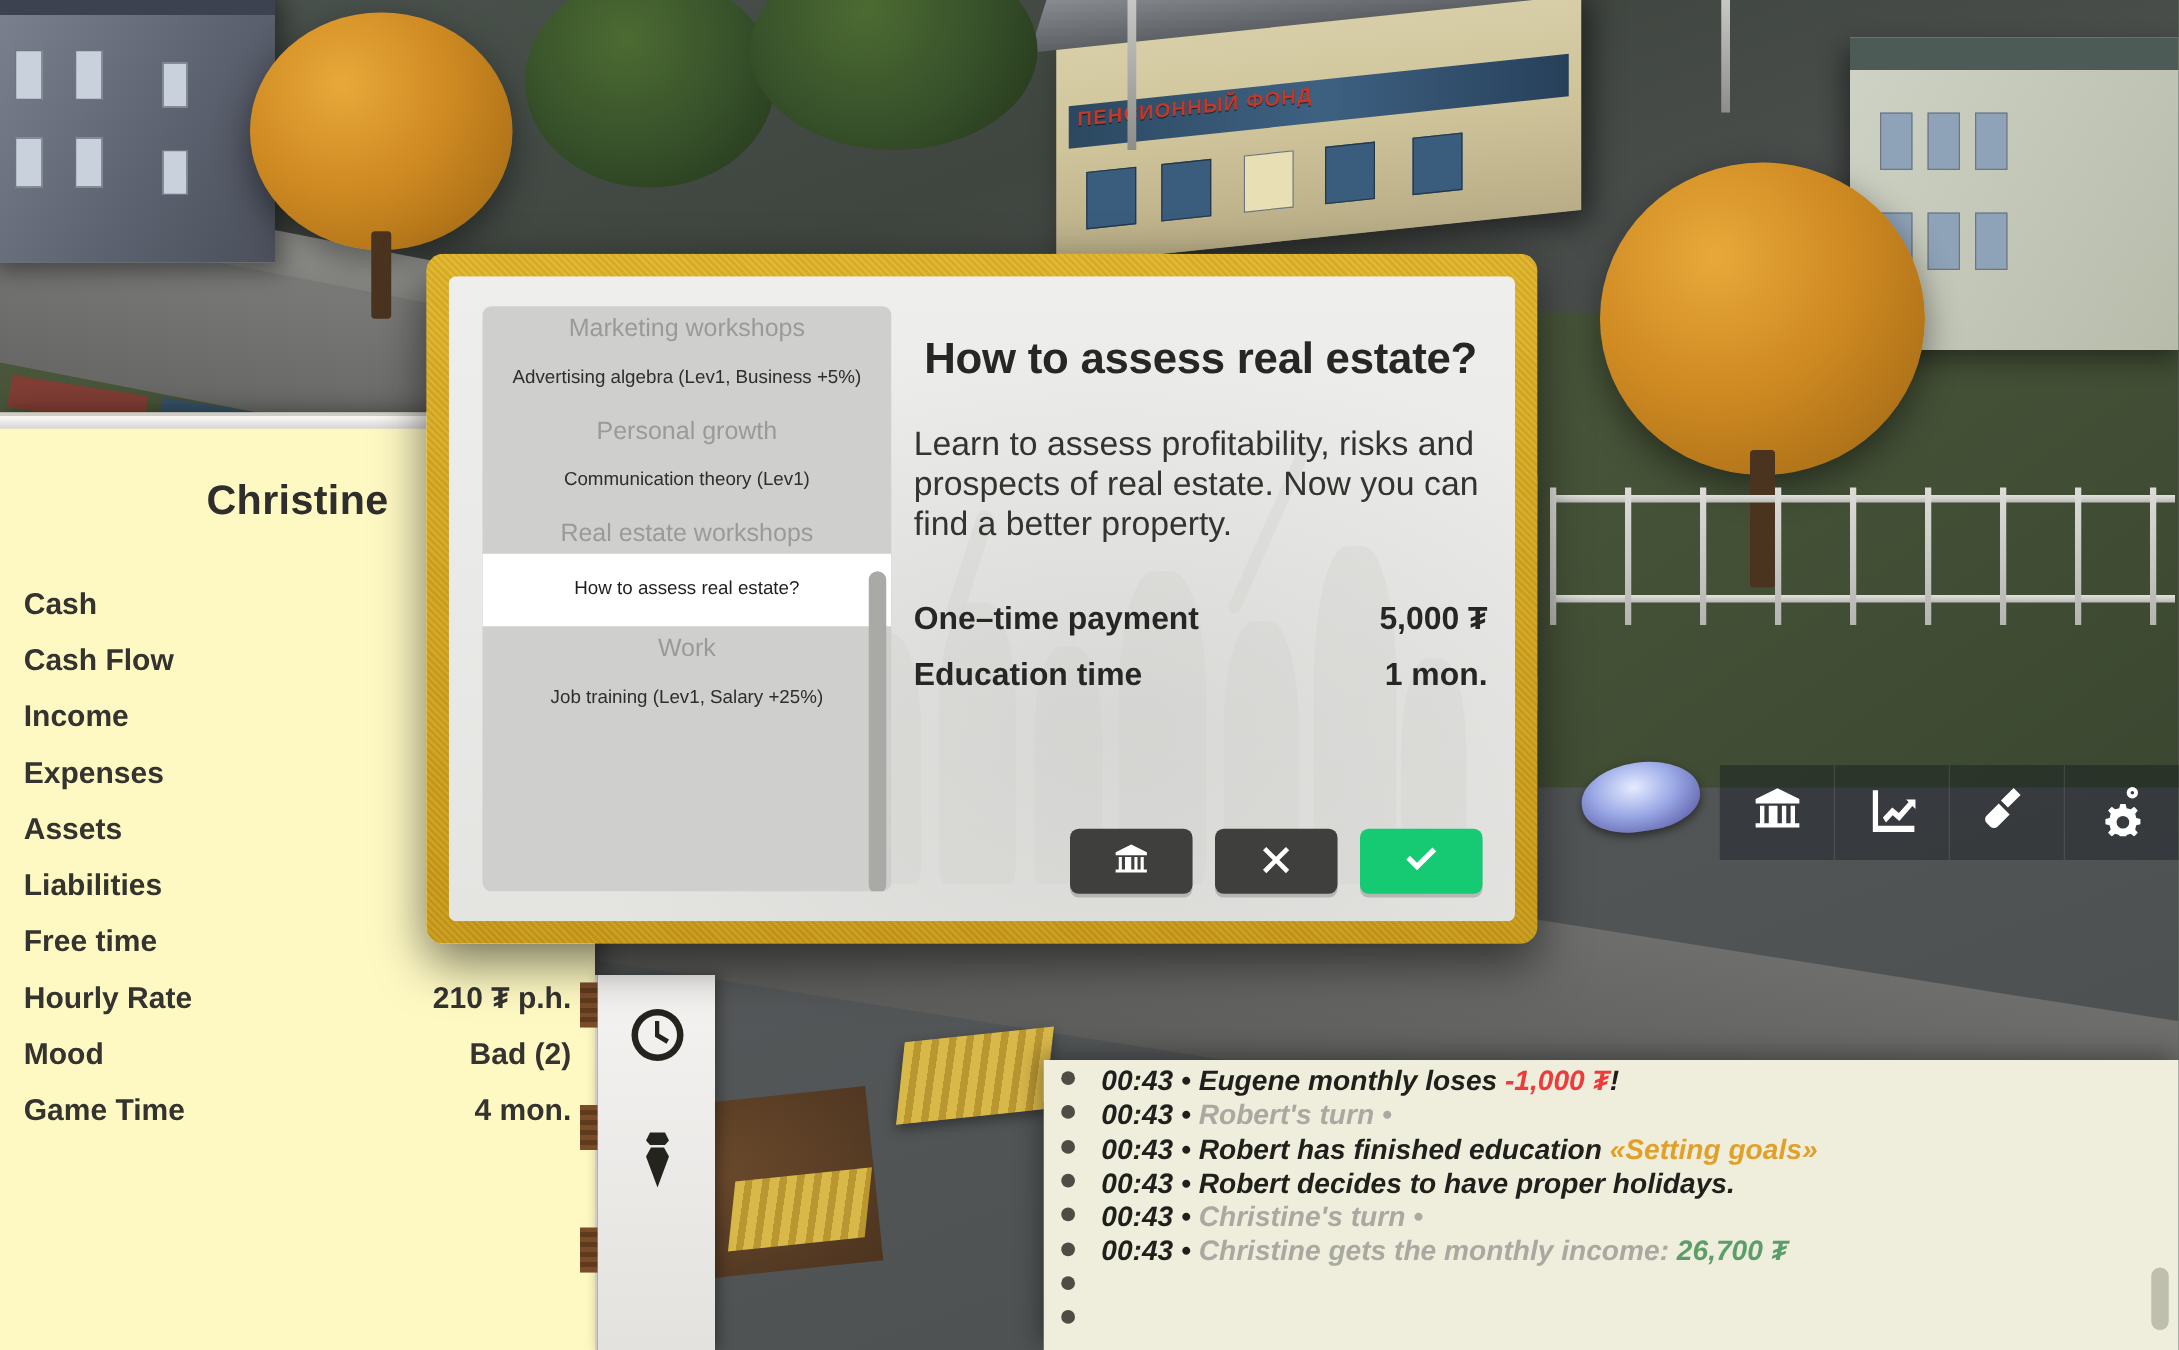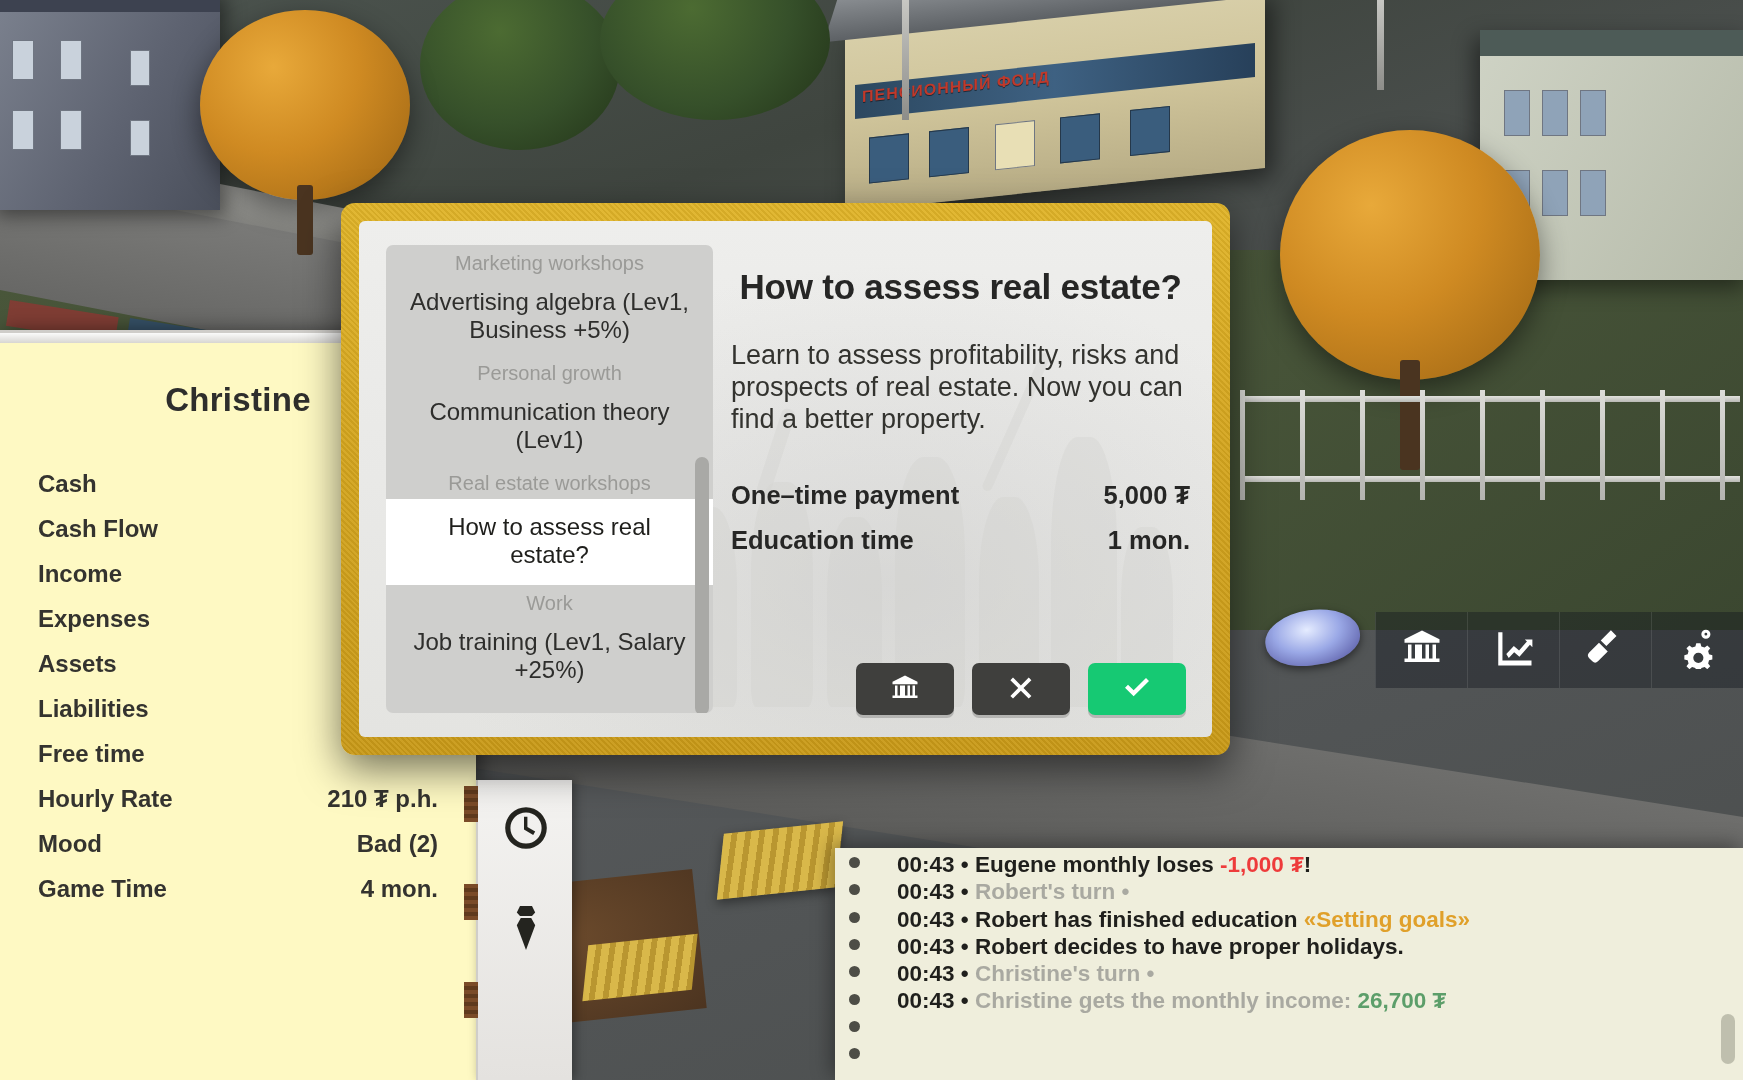--- a/index.html
+++ b/index.html
@@ -181,21 +181,21 @@
     content:""; position:absolute; left:0; top:0; width:100%; height:10px;
     background: linear-gradient(#fbfbfa,#d8d6d2);
   }
   .char-name {
     text-align:center; font-size:33px; font-weight:bold; color:#2e2e2c;
     margin-top: 48px; letter-spacing:.3px;
   }
   .char-sub {
     text-align:right; font-size:14px; color:#8d8d8a; margin-top:6px; font-weight:600;
   }
-  .stat-list { margin-top:20px; padding:0 38px; }
+  .stat-list { margin-top:20px; padding:0 19px; }
   .stat-row {
     display:flex; justify-content:space-between; align-items:baseline;
     font-size:24px; color:#34332f; padding:8.5px 0; font-weight:600;
   }
   .stat-val { font-weight:600; }
 
   
   .side-strip {
     position:absolute; left:476px; top:780px; width:96px; height:300px;
     background: linear-gradient(#f4f3f1,#e4e2df);
@@ -221,22 +221,22 @@
   }
   .log-gutter {
     position:absolute; left:0; top:0; width:40px; height:100%;
   }
   .log-dot {
     position:absolute; left:14px; width:11px; height:11px; border-radius:50%;
     background:#4d4d46;
   }
   .log-lines { position:absolute; left:46px; top:3px; right:20px; }
   .log-line {
-    font-size:22.5px; font-weight:bold;
-    line-height:27.3px; white-space:nowrap; color:#1f1f1c;margin-left:16px;
+    font-size:22.5px; font-style:italic; font-weight:bold;
+    line-height:27.3px; white-space:nowrap; color:#1f1f1c;
   }
   .log-time { color:#1f1f1c; }
   .log-muted { color:#a9a9a1; font-weight:bold; }
   .log-strong { color:#1f1f1c; }
   .log-red { color:#ee3b3b; }
   .log-green { color:#5c9e6a; }
   .log-gold { color:#e0a02a; }
   .log-scroll {
     position:absolute; right:8px; bottom:16px; width:14px; height:50px;
     border-radius:7px; background:#bfbfae;
@@ -277,21 +277,21 @@
     overflow:hidden;
   }
   .course-scroll-thumb {
     position:absolute; right:4px; top:212px; width:14px; height:258px;
     background:#a9a9a6; border-radius:7px;
   }
   .course-group {
     text-align:center; color:#9a9a97; font-size:20px; padding:7px 0 4px;
   }
   .course-item {
-    text-align:center; color:#2e2e2c; font-size:24px;
+    text-align:center; color:#2e2e2c; font-size:15px;
     padding:9px 20px 11px; line-height:28px; cursor:pointer;
   }
   .course-item.selected {
     background:#ffffff; color:#1f1f1c; padding-top:14px; padding-bottom:16px;
   }
 
   
   .detail {
     position:absolute; left:372px; top:20px; right:22px; bottom:16px;
   }

